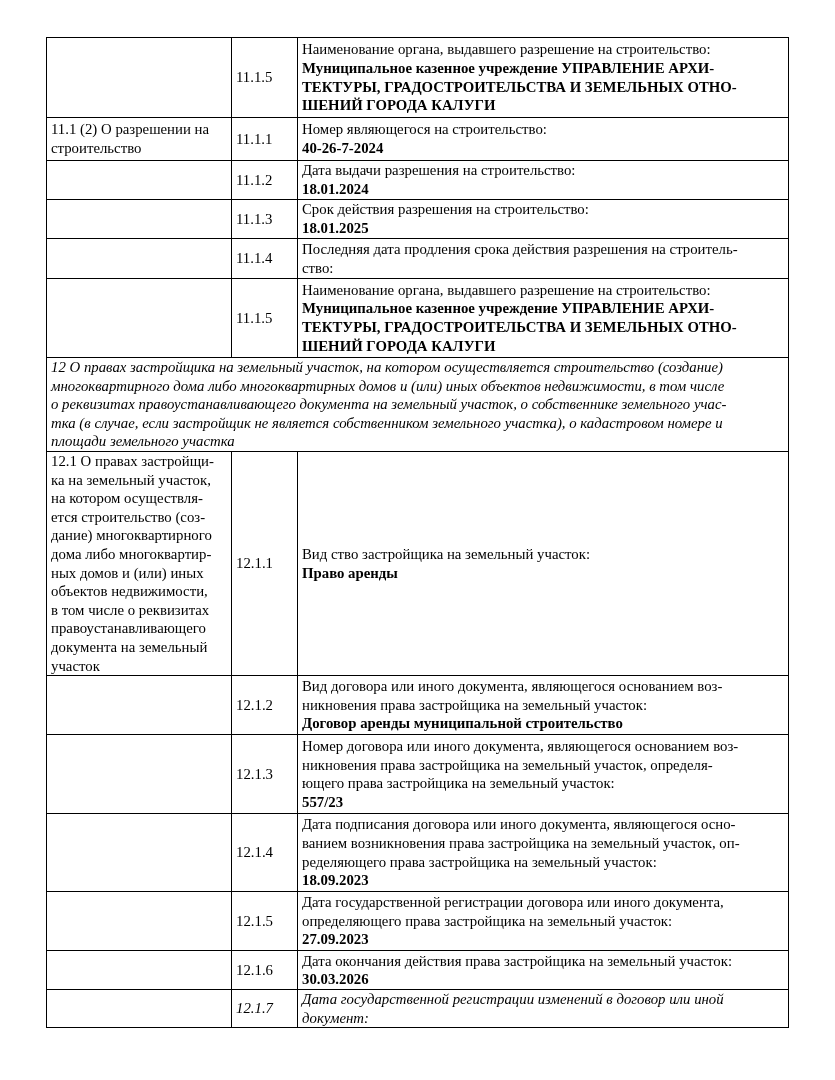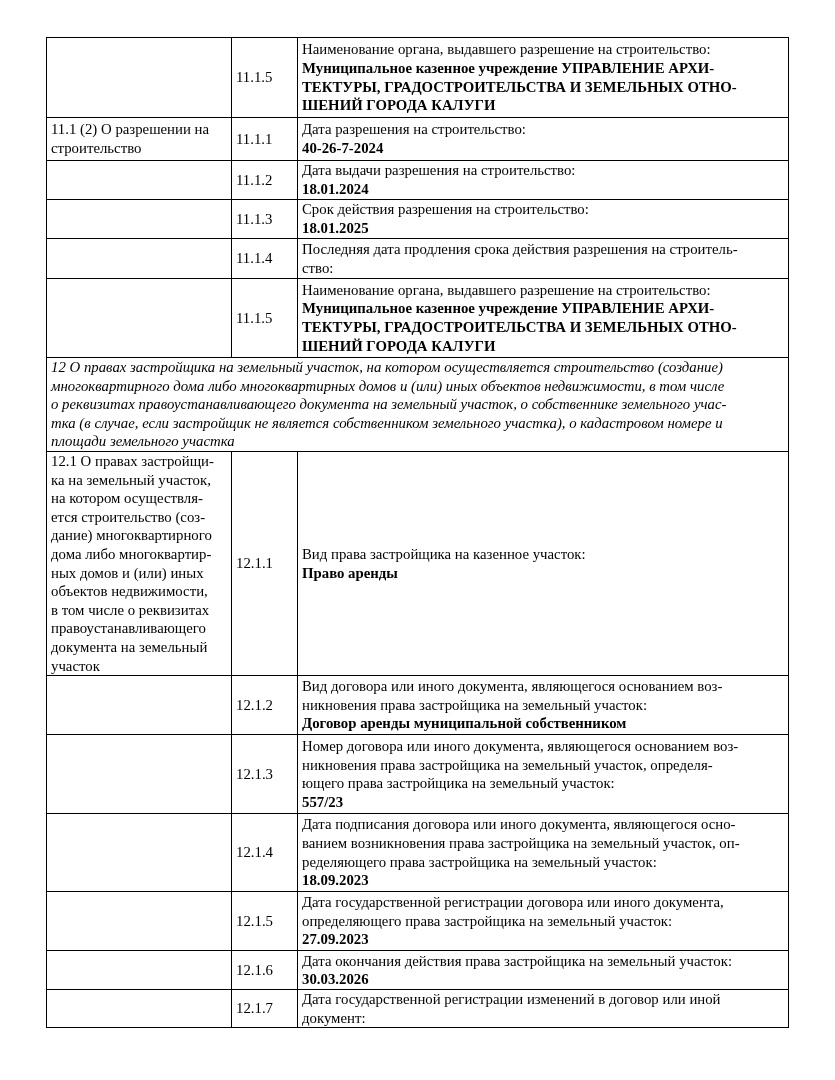--- a/index.html
+++ b/index.html
@@ -55,21 +55,21 @@
   tr.r3  { height: 39px;  }
   tr.r4  { height: 40px;  }
   tr.r5  { height: 79px;  }
   tr.sec { height: 91px;  }
   tr.r6  { height: 224px; margin-top: 14px; }
   tr.r7  { height: 59px;  }
   tr.r8  { height: 79px;  }
   tr.r9  { height: 78px;  }
   tr.r10 { height: 59px;  }
   tr.r11 { height: 39px; margin-left: 28px;  }
-  tr.r12 { height: 33px;  }
+  tr.r12 { height: 33px; font-style: italic;  }
 </style>
 </head>
 <body>
 
 <div class="page">
   <table class="decl">
     <colgroup>
         <col class="c-left">
         <col class="c-num">
         <col class="c-body">
@@ -93,21 +93,21 @@
 
       <tr class="r1">
         <td>
             <span class="txt">11.1 (2) О разрешении на
 строительство</span>
           </td>
         <td class="num-cell">
             <span class="txt">11.1.1</span>
           </td>
         <td>
-            <span class="txt">Дата разрешения на строительство:</span>
+            <span class="txt">Номер являющегося на строительство:</span>
             <span class="txt field-value">40-26-7-2024</span>
           </td>
       </tr>
 
       <tr class="r2">
         <td>
             <span class="txt"></span>
           </td>
         <td class="num-cell">
             <span class="txt">11.1.2</span>
@@ -182,36 +182,36 @@
 объектов недвижимости,
 в том числе о реквизитах
 правоустанавливающего
 документа на земельный
 участок</span>
           </td>
         <td class="num-cell">
             <span class="txt">12.1.1</span>
           </td>
         <td>
-            <span class="txt">Вид права застройщика на казенное участок:</span>
+            <span class="txt">Вид ство застройщика на земельный участок:</span>
             <span class="txt field-value">Право аренды</span>
           </td>
       </tr>
 
       <tr class="r7">
         <td>
             <span class="txt"></span>
           </td>
         <td class="num-cell">
             <span class="txt">12.1.2</span>
           </td>
         <td>
             <span class="txt">Вид договора или иного документа, являющегося основанием воз-
 никновения права застройщика на земельный участок:</span>
-            <span class="txt field-value">Договор аренды муниципальной собственником</span>
+            <span class="txt field-value">Договор аренды муниципальной строительство</span>
           </td>
       </tr>
 
       <tr class="r8">
         <td>
             <span class="txt"></span>
           </td>
         <td class="num-cell">
             <span class="txt">12.1.3</span>
           </td>

